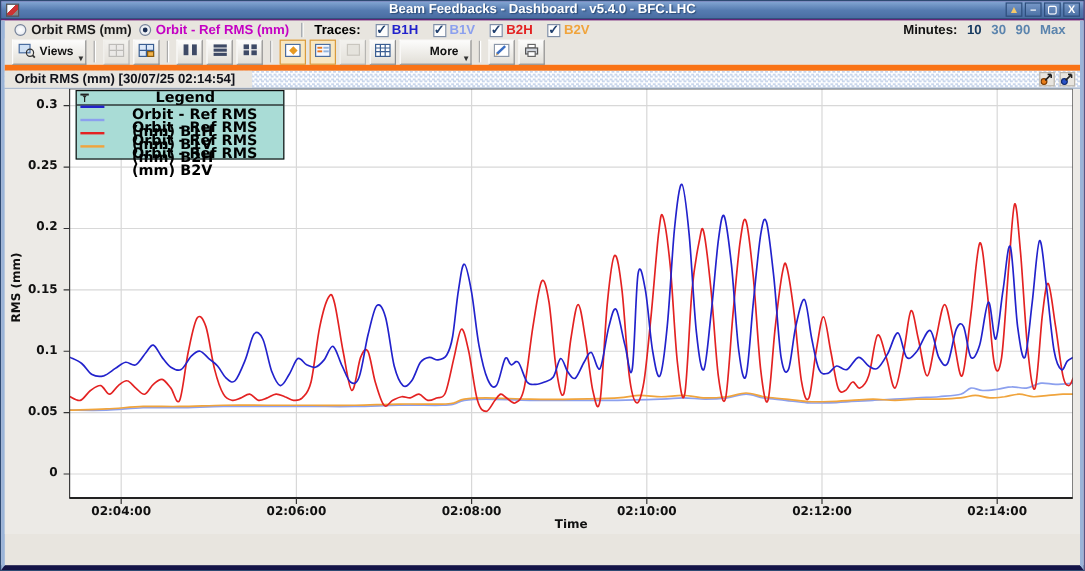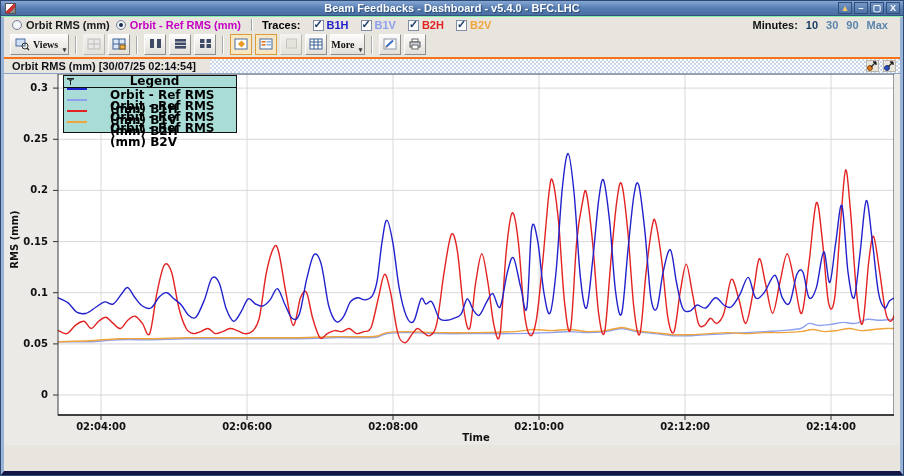--- a/index.html
+++ b/index.html
@@ -1,17 +1,17 @@
 <!DOCTYPE html>
 <html><head>
 <meta charset="utf-8">
 <style>
   * { margin:0; padding:0; box-sizing:border-box; }
   html,body { width:904px; height:476px; font-family:"Liberation Sans",sans-serif; }
-  .window { position:relative; width:904px; height:476px; border:1px solid #2e4a72; background:#86efac; }
+  .window { position:relative; width:904px; height:476px; border:1px solid #2e4a72; background:#701a75; }
 
   
   .titlebar { position:absolute; top:0; left:0; right:0; height:15px;
     background:linear-gradient(180deg,#85a7d4 0%,#557bb0 55%,#4a6ea3 100%);
     display:flex; align-items:center; border-bottom:1px solid #33527e; }
   .app-icon { width:11px; height:11px; margin:0 4px; background:linear-gradient(135deg,#fff 0 40%,#c33 40% 70%,#888 70%); border:1px solid #555; }
   .title-text { position:absolute; left:0; right:0; text-align:center; color:#fff; font-size:11px; font-weight:bold; text-shadow:1px 1px 1px #2a4a75; }
   .win-btns { margin-left:auto; display:flex; gap:2px; padding-right:3px; z-index:2; }
   .win-btn { width:14px; height:12px; background:linear-gradient(#7596c6,#4d72a6); border:1px solid #2e4e7c;
     color:#fff; font-size:9px; line-height:10px; text-align:center; font-weight:bold; cursor:default; }
@@ -34,21 +34,21 @@
   .radio-circle.sel::after { content:""; position:absolute; left:2px; top:2px; width:4px; height:4px; border-radius:50%; background:#1b2e52; }
   .vsep { width:1px; height:12px; background:#9aa0a8; box-shadow:1px 0 0 #fff; margin:0 4px; }
   .checkbox { width:11px; height:11px; border:1px solid #7f8ea6; background:#fdfdfd; position:relative; margin-right:3px; }
   .checkbox .mark { position:absolute; left:0px; top:-3px; font-size:11px; color:#21406e; font-weight:bold; }
   .trace { display:flex; align-items:center; margin-left:6px; }
   .minutes { margin-left:auto; display:flex; align-items:center; gap:8px; padding-right:4px; }
   .minutes-option { color:#5b84ad; font-weight:bold; cursor:default; }
   .minutes-option.sel { color:#16395f; }
 
   
-  .toolbar { height:27px; display:flex; align-items:center; gap:3px; padding:0 6px; background:#e8e5df; border-bottom:2px solid #f97316;font-family:Liberation Serif, serif; }
+  .toolbar { height:27px; display:flex; align-items:center; gap:3px; padding:0 6px; background:#e8e5df; border-bottom:5px solid #f97316; }
   .tbtn { height:21px; min-width:22px; border:1px solid; border-color:#fdfdfd #8f8f8f #8f8f8f #fdfdfd; background:linear-gradient(#fcfcfb,#e2dfd8);
     display:flex; align-items:center; justify-content:center; position:relative; font-size:10px; font-weight:bold; color:#111; }
   .tbtn.labeled { padding:0 10px 0 4px; gap:3px; }
   .tbtn .drop { position:absolute; right:2px; bottom:0px; font-size:7px; color:#333; }
   .tbtn.active { border-color:#d99b3c; background:#f7e7c2; }
   .tbtn.disabled { opacity:.55; }
   .tsep { width:2px; height:18px; border-left:1px solid #aaa; border-right:1px solid #fff; margin:0 3px; }
 
   
   .chart-header { height:15px; position:relative; border-bottom:1px solid #8aa4c8;
@@ -210,21 +210,21 @@
       </div>
       <div class="tbtn">
         <span><svg width="14" height="12">
               <rect x="1" y="1" width="12" height="10" fill="#fff" stroke="#3a5e92"></rect>
               <line x1="1" y1="4" x2="13" y2="4" stroke="#3a5e92"></line>
               <line x1="1" y1="7" x2="13" y2="7" stroke="#3a5e92"></line>
               <line x1="5" y1="1" x2="5" y2="11" stroke="#3a5e92"></line>
               <line x1="9" y1="1" x2="9" y2="11" stroke="#3a5e92"></line>
             </svg></span>
       </div>
-      <div class="tbtn labeled" style="padding-left:0;">
+      <div class="tbtn labeled" style="padding-left:24px;">
         <span>More</span>
         <span class="drop">▾</span>
       </div>
       <div class="tsep"></div>
       <div class="tbtn">
         <span><svg width="14" height="12">
               <rect x="1" y="1" width="12" height="10" fill="#fff" stroke="#8a96a8"></rect>
               <line x1="3" y1="9" x2="10" y2="2.5" stroke="#3a6ec2" stroke-width="2"></line>
               <polygon points="2,10.5 4.4,9.6 2.8,8.2" fill="#caa46a"></polygon>
             </svg></span>

